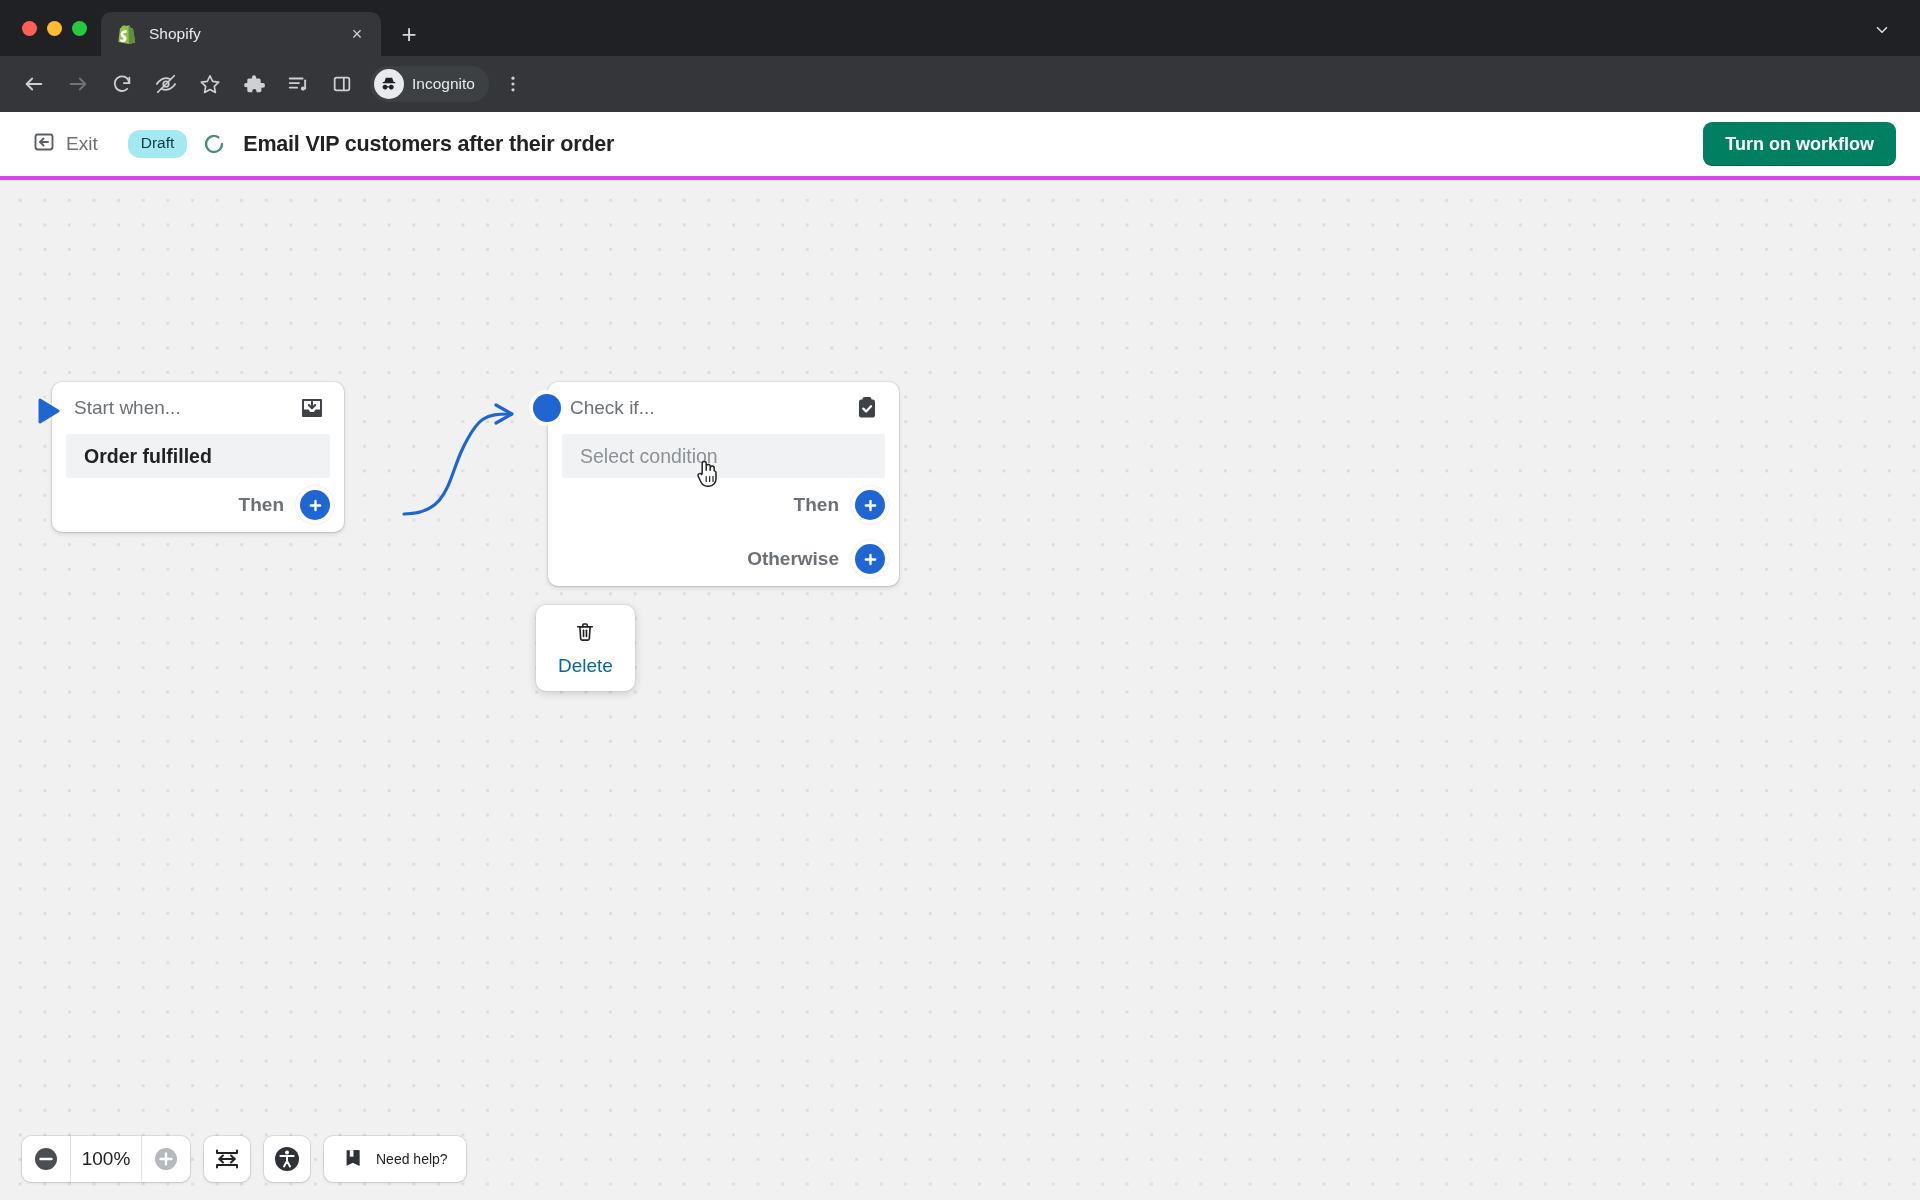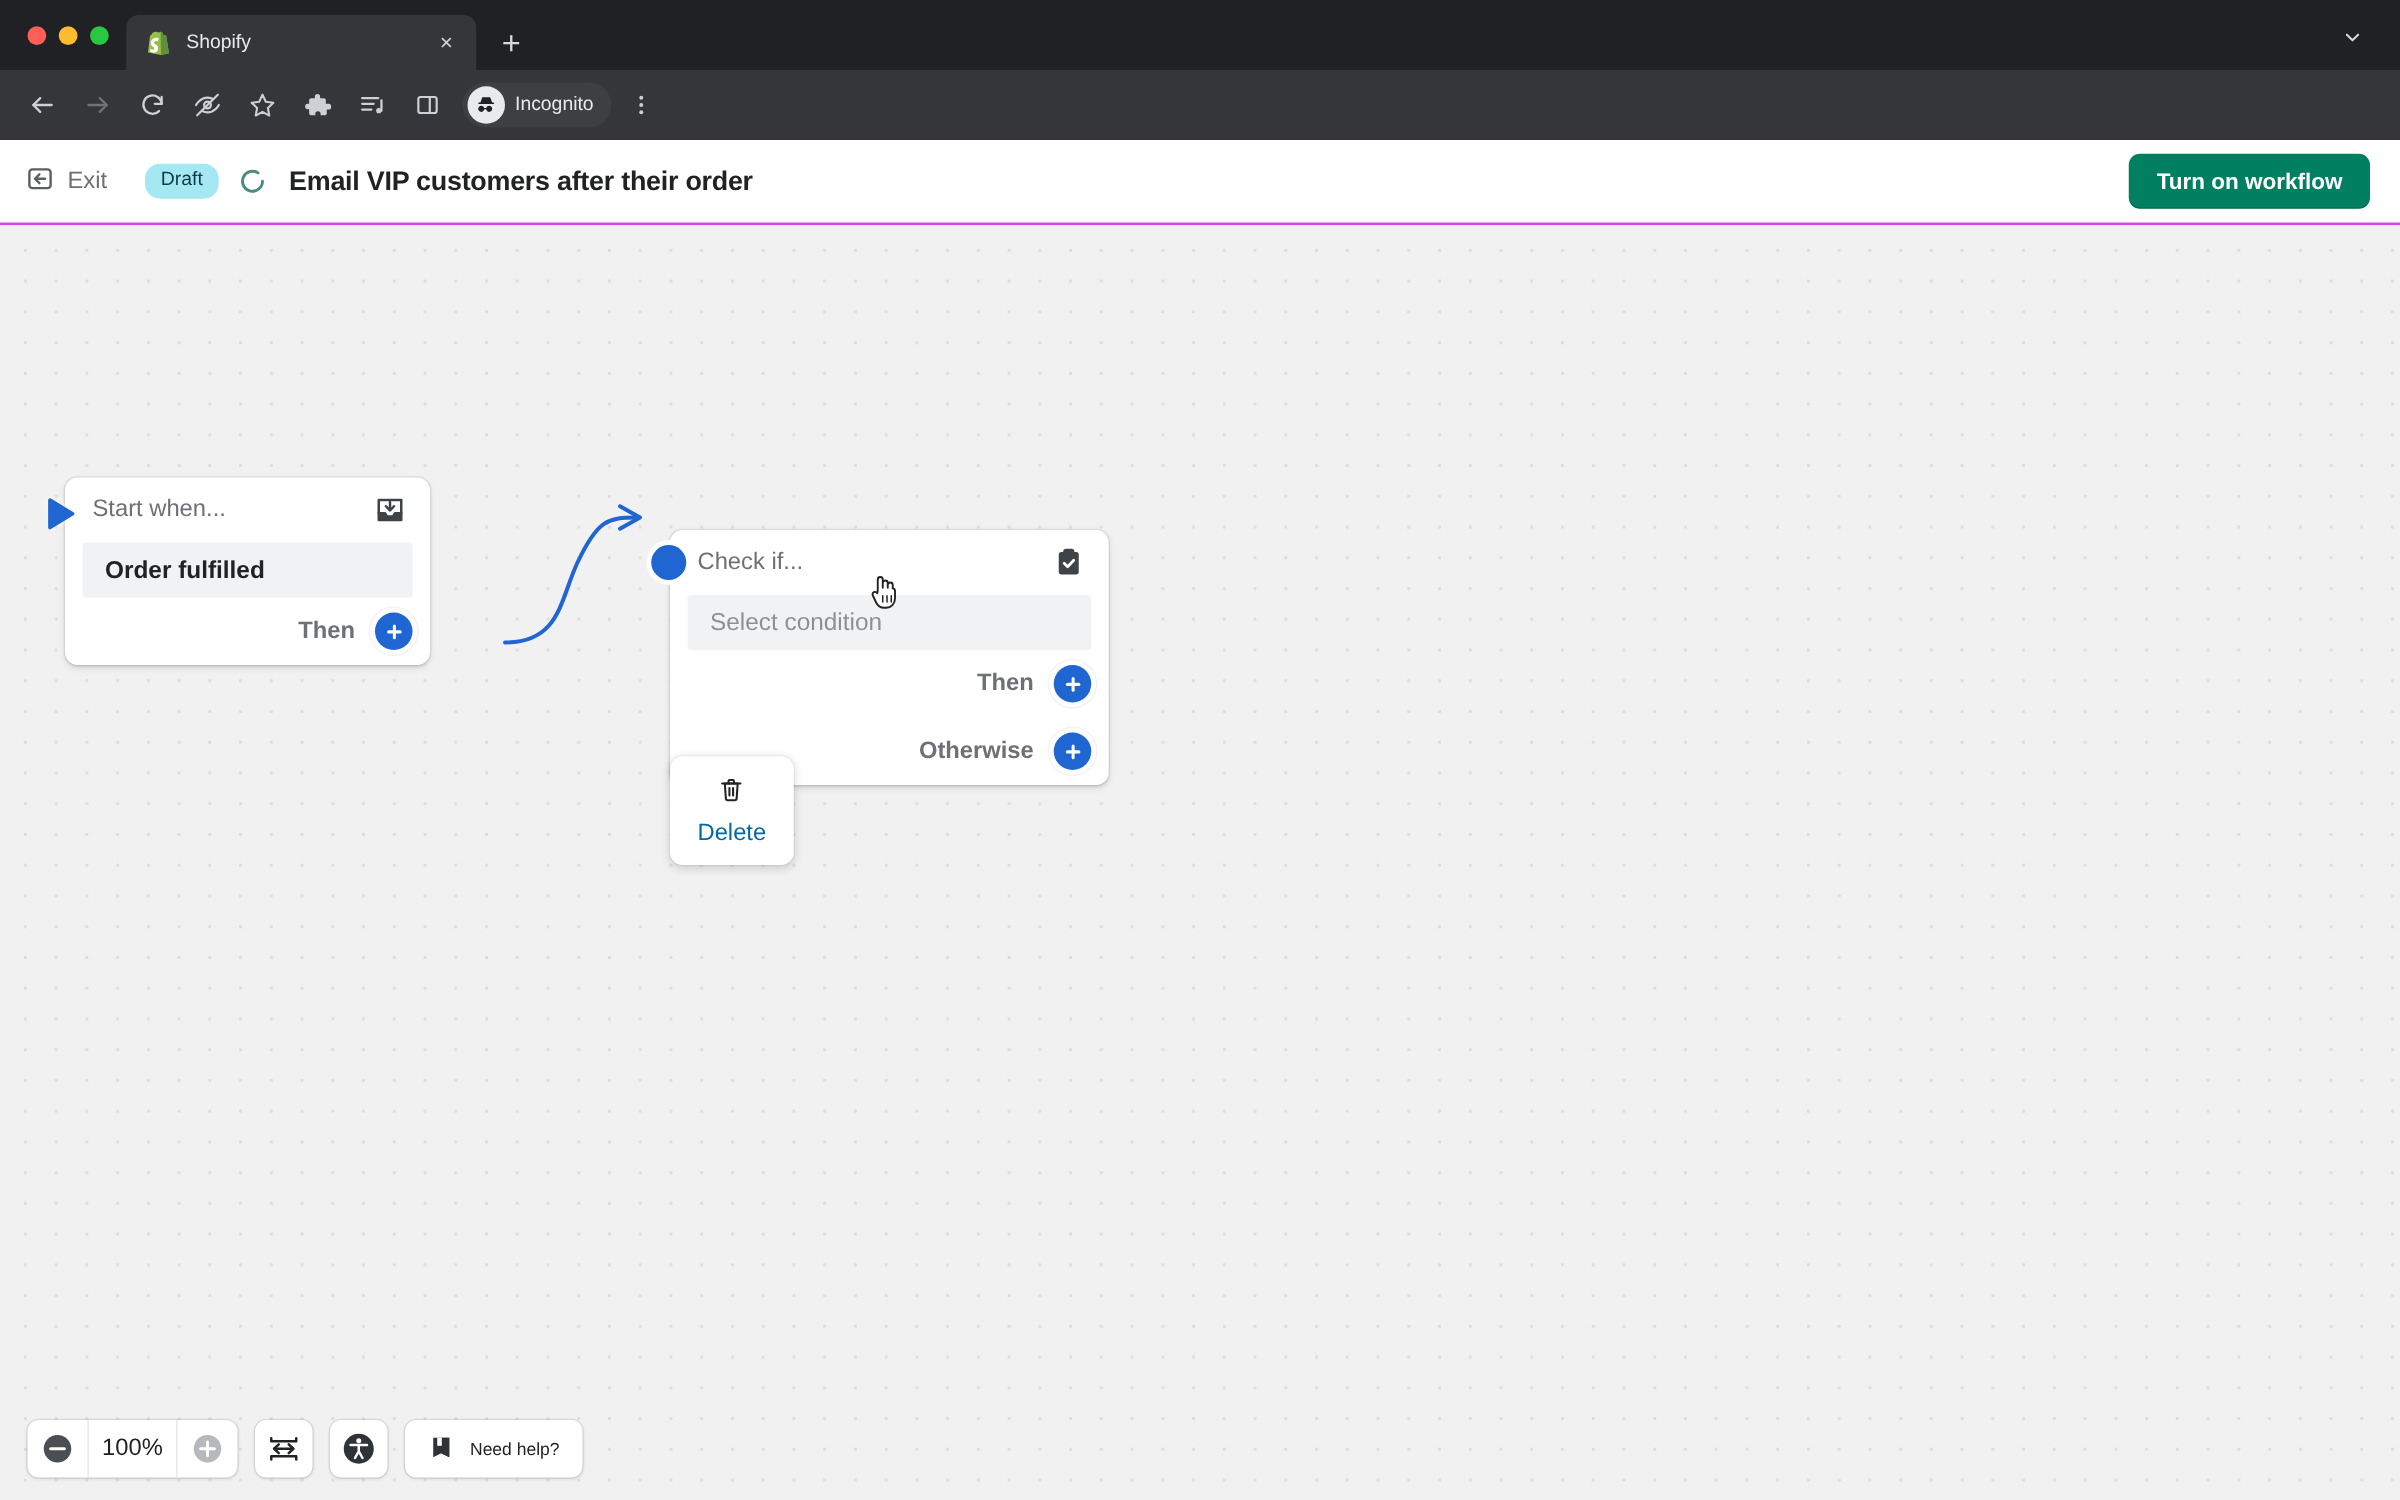--- a/index.html
+++ b/index.html
@@ -77,21 +77,21 @@
     width: 30px; height: 30px; border-radius: 50%; background: #e8eaed;
     display: flex; align-items: center; justify-content: center; color: #202124;
   }
   .incog-label { color: #e8eaed; font-size: 15.5px; white-space: nowrap; }
 
   
   .app { flex: 1; display: flex; flex-direction: column; background: #ffffff; position: relative; }
 
   .appbar {
     height: 68px; flex: 0 0 68px; background: #fff; display: flex; align-items: center;
-    padding: 0 24px 0 12px; border-bottom: 2px solid #d946ef; position: relative; z-index: 30;
+    padding: 0 24px 0 24px; border-bottom: 4px solid #d946ef; position: relative; z-index: 30;
   }
   .exit { display: flex; align-items: center; gap: 10px; padding: 6px 8px; border-radius: 8px; }
   .exit-label { color: #6d7175; font-size: 19px; }
   .badge-draft {
     margin-left: 22px; background: #a4e8f2; color: #0f3b45; font-size: 15.5px;
     border-radius: 12px; padding: 3px 13px 4px; font-weight: 400; line-height: 1.3;
   }
   .spinner { margin-left: 14px; width: 26px; height: 26px; display: flex; align-items: center; }
   .app-title {
     margin-left: 16px; font-size: 21.5px; font-weight: 700; color: #202223; letter-spacing: -0.2px;
@@ -349,21 +349,21 @@
           <span class="row-label">Then</span>
           <span class="plus-btn">
             <svg width="17" height="17" viewBox="0 0 24 24" fill="none" stroke="#fff" stroke-width="3.4" stroke-linecap="round">
                 <line x1="12" y1="5.5" x2="12" y2="18.5"></line>
                 <line x1="5.5" y1="12" x2="18.5" y2="12"></line>
               </svg>
           </span>
         </div>
       </div>
 
-      <div class="node" style="left:536px; top:202px; width:351px;margin-top:42px;">
+      <div class="node" style="left:548px; top:202px; width:351px;">
         <span class="in-dot"></span>
         <div class="node-head">
           <span class="node-head-label">Check if...</span>
           <span class="node-icon">
             <svg width="24" height="24" viewBox="0 0 24 24">
                 <rect x="4" y="3.5" width="16" height="18" rx="2.2" fill="#3f4347"></rect>
                 <rect x="8.2" y="1.6" width="7.6" height="4" rx="1.6" fill="#3f4347" stroke="#3f4347" stroke-width="1.4"></rect>
                 <polyline points="8.3 12.6 11.1 15.4 16 10.2" fill="none" stroke="#ffffff" stroke-width="2.2" stroke-linecap="round" stroke-linejoin="round"></polyline>
               </svg>
           </span>

